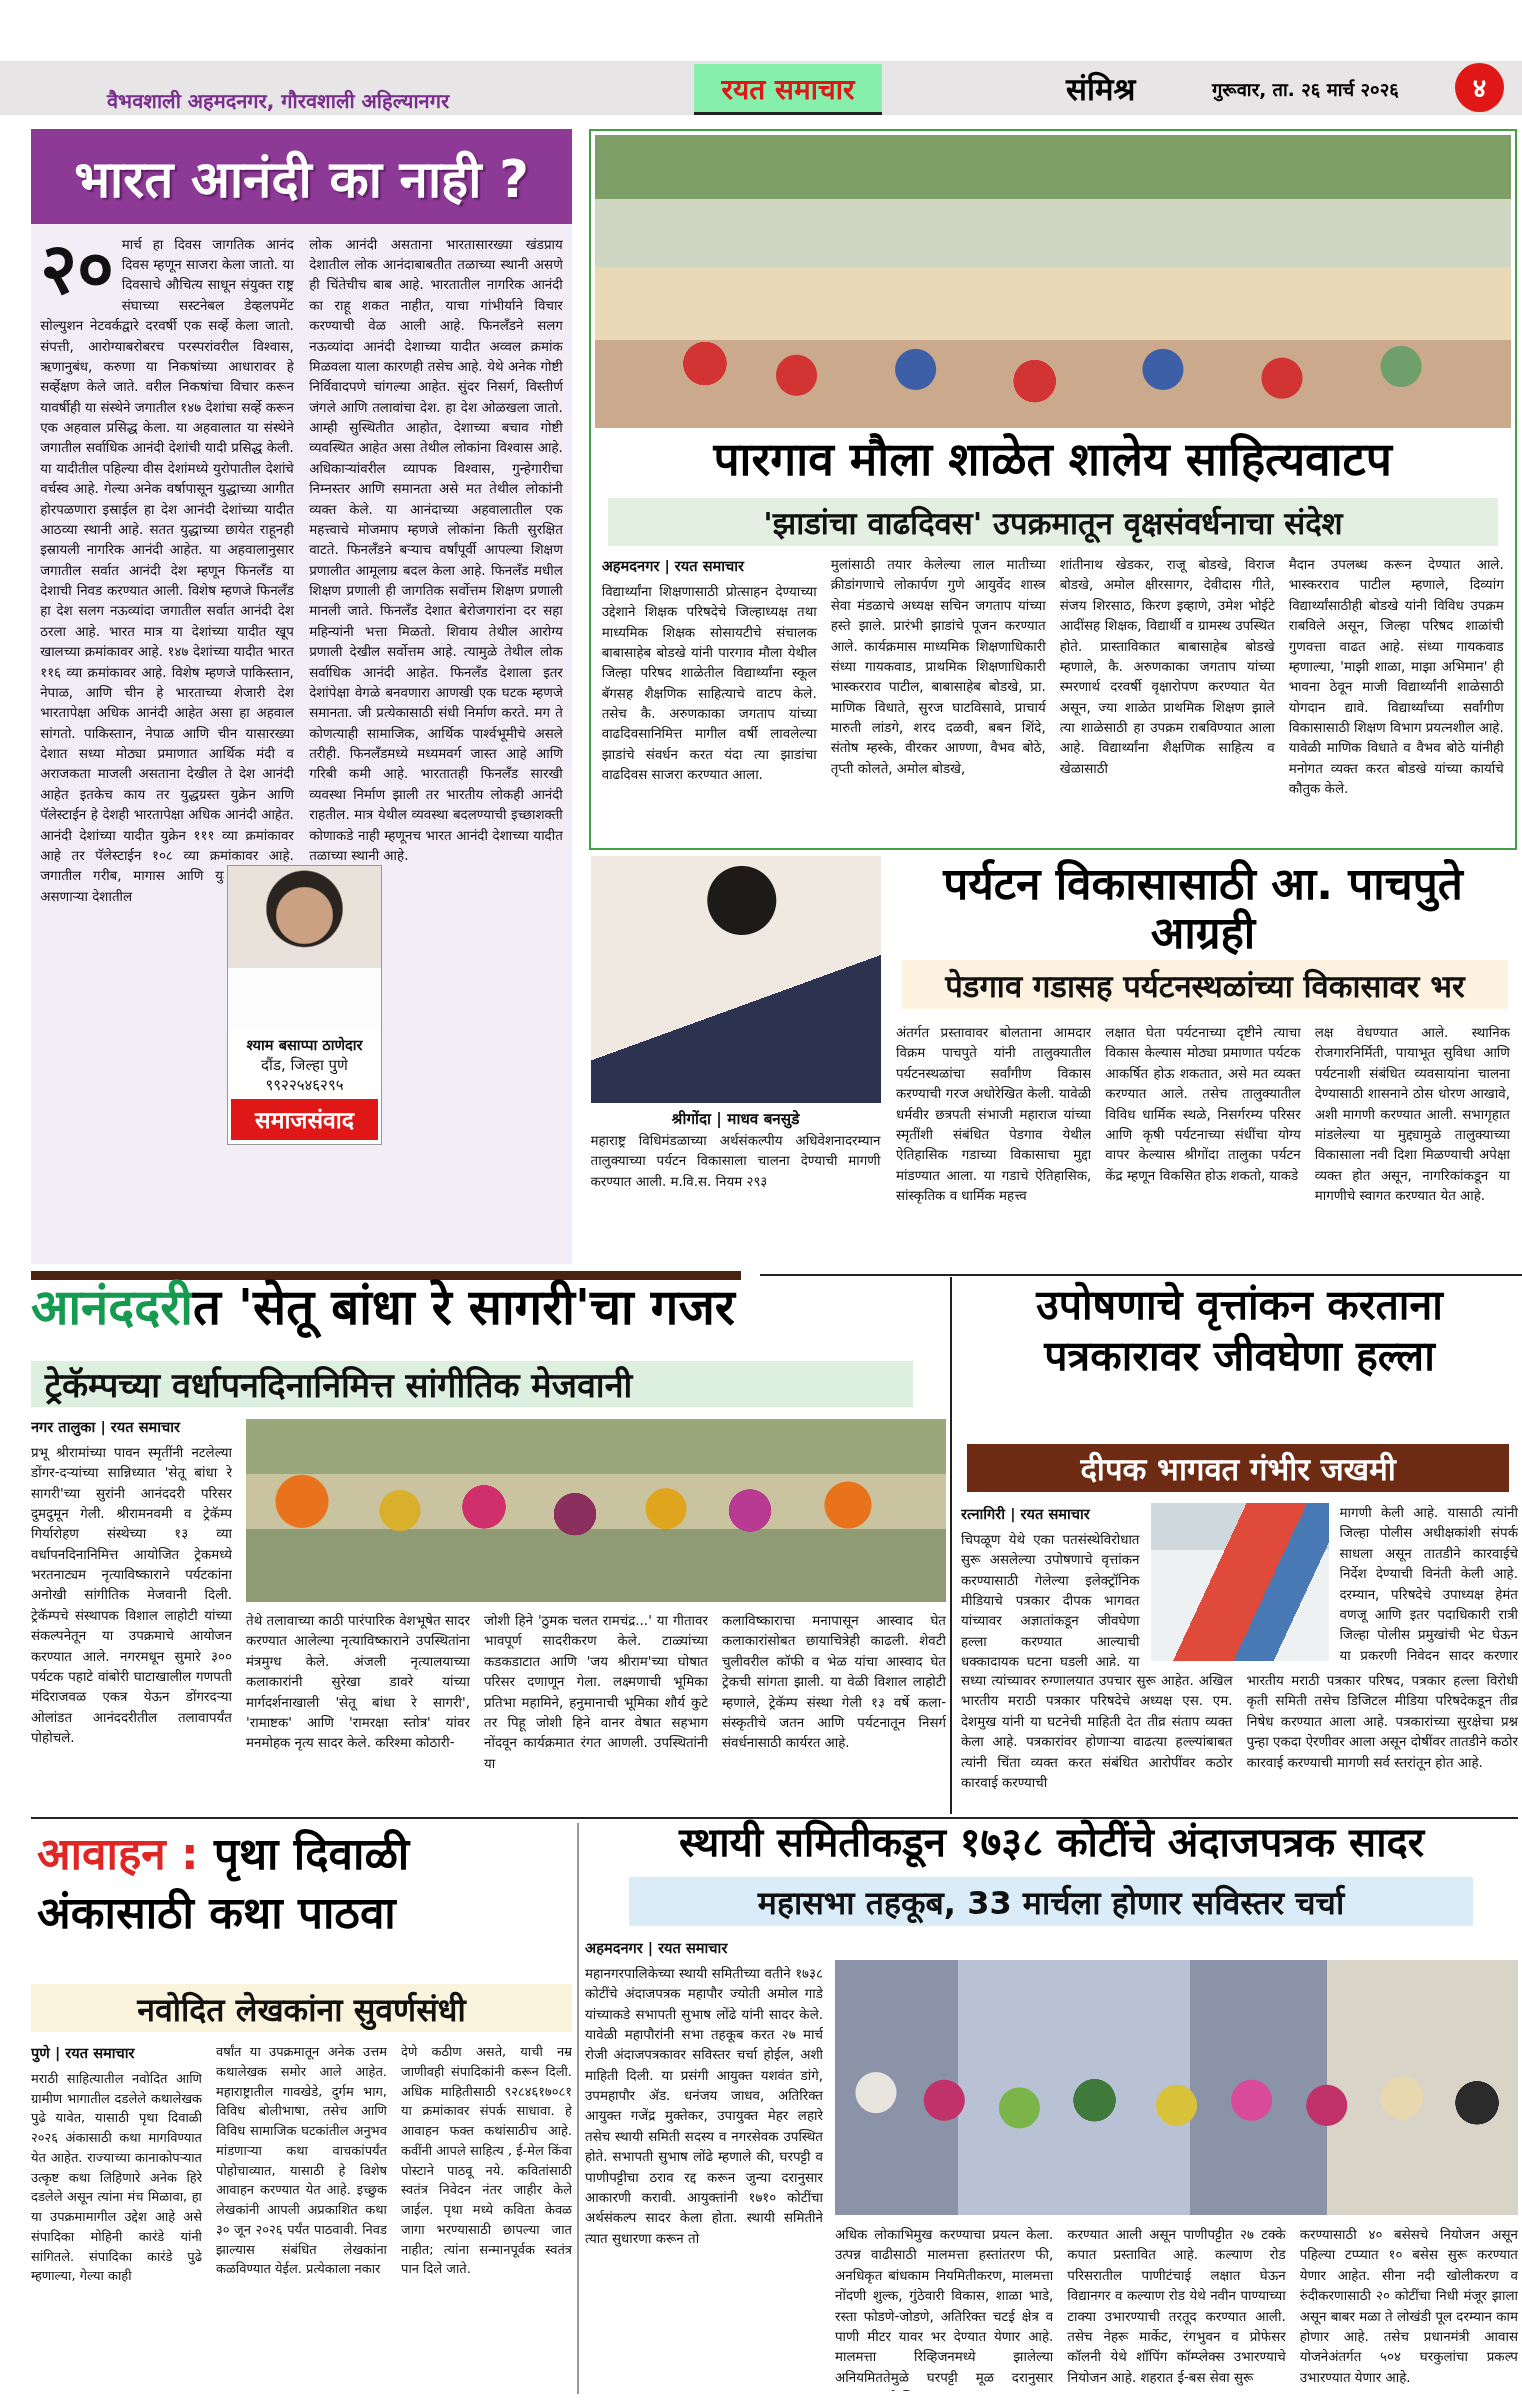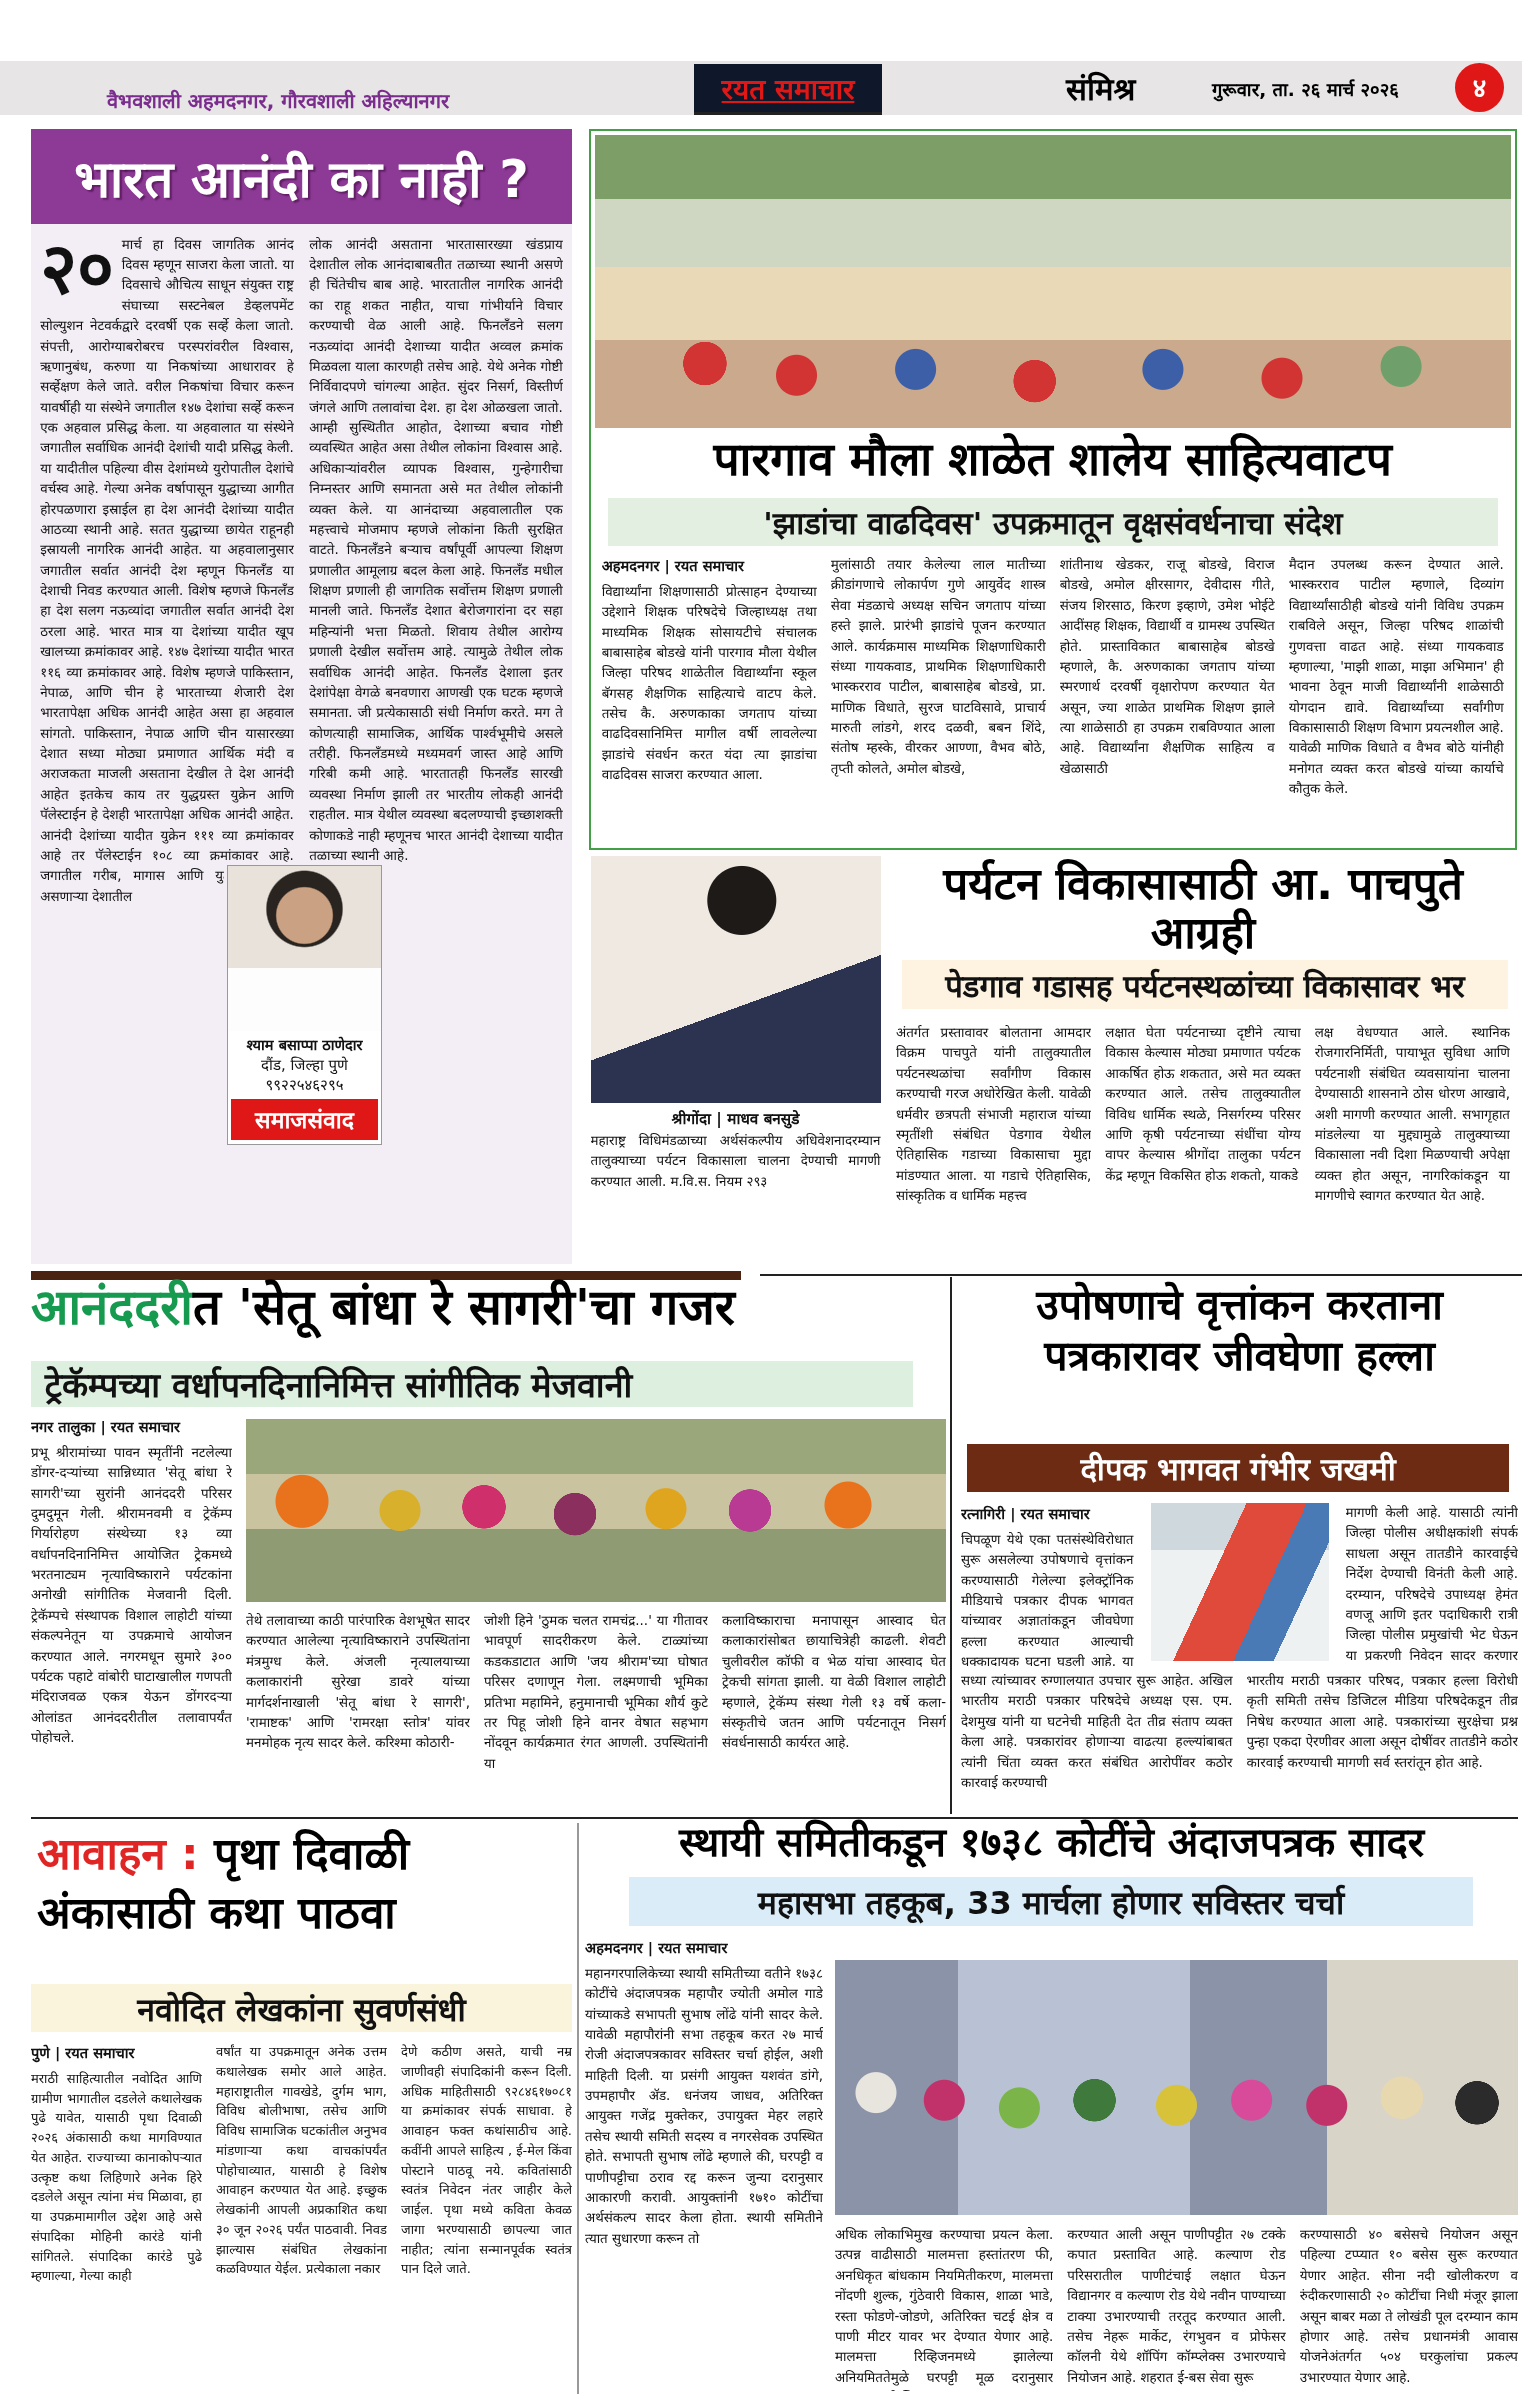--- a/index.html
+++ b/index.html
@@ -3,23 +3,23 @@
 <meta charset="utf-8">
 <style>
   html,body{margin:0;padding:0;background:#fff;}
   #page{position:relative;width:1522px;height:2401px;background:#ffffff;overflow:hidden;
         font-family:"DejaVu Sans","Liberation Sans",sans-serif;color:#111;}
   .abs{position:absolute;}
   
   .mast{left:0;top:61px;width:1522px;height:54px;background:#e7e5e6;display:flex;align-items:center;}
   .mast-tag{position:absolute;left:107px;top:0;height:54px;display:flex;align-items:center;
             color:#7b2d8e;font-weight:bold;font-size:20px;margin-top:12px;}
-  .mast-title{position:absolute;left:694px;top:3.1px;width:188px;height:48px;background:#0f172a;
+  .mast-title{position:absolute;left:694px;top:3.1px;width:188px;height:48px;background:#86efac;
               display:flex;align-items:center;justify-content:center;color:#e01717;
-              font-weight:bold;font-size:28px;border-bottom:3.1px solid #222;text-decoration:underline;}
+              font-weight:bold;font-size:28px;border-bottom:3.1px solid #222;}
   .mast-ed{position:absolute;left:1066px;top:0;height:54px;display:flex;align-items:center;
            font-weight:bold;font-size:31px;color:#000;}
   .mast-date{position:absolute;left:1212px;top:0;height:54px;display:flex;align-items:center;
              font-weight:bold;font-size:18.4px;color:#000;}
   .pageno{position:absolute;left:1455px;top:1.5px;width:49px;height:49px;border-radius:50%;
           background:#e01717;color:#fff;display:flex;align-items:center;justify-content:center;
           font-size:26px;font-weight:bold;}
   
   .headline{font-weight:bold;color:#000;line-height:1.12;}
   .band{display:flex;align-items:center;justify-content:center;font-weight:bold;}
@@ -99,21 +99,21 @@
             radial-gradient(circle at 47% 52%, #8a2f5e 0 21px, transparent 21.5px),
             radial-gradient(circle at 60% 49%, #e0a51f 0 20px, transparent 21px),
             radial-gradient(circle at 72% 50%, #b83a93 0 21px, transparent 21.5px),
             radial-gradient(circle at 86% 47%, #e8731c 0 23px, transparent 24px),
             linear-gradient(#9aa77b 0 30%, #c9c3a0 30% 60%, #8f9b72 60% 100%);}
   .a4-cols{position:absolute;left:215px;top:330px;width:700px;height:201px;}
   
   .a5-box{left:961px;top:1277px;width:557px;height:537px;}
   .a5-head{position:absolute;left:0;top:3.1px;width:557px;text-align:center;font-size:41px;line-height:1.25;}
   .a5-band{position:absolute;left:6.1px;top:167px;width:542px;height:48px;background:#6d2b13;color:#fff;font-size:31px;}
-  .a5-row{position:absolute;left:0;top:226px;width:557px;height:163px;display:flex;gap:17px;}
+  .a5-row{position:absolute;left:0;top:226px;width:557px;height:163px;display:flex;gap:11px;}
   .a5-row .col{flex:1;}
   .a5-photo{width:178px;height:158px;flex:0 0 178px;
             background:
             linear-gradient(115deg, transparent 0 38%, #e04a3a 38% 62%, #4a7ab5 62% 78%, transparent 78%),
             linear-gradient(#cfd8dc 0 30%, #eef1f2 30% 100%);}
   .a5-cols{position:absolute;left:0;top:394px;width:557px;height:143px;}
   
   .a6-box{left:31px;top:1824px;width:541px;height:568px;}
   .a6-head{position:absolute;left:6.1px;top:0;width:529px;font-size:44px;line-height:1.35;}
   .a6-head .rw{color:#e02525;}

